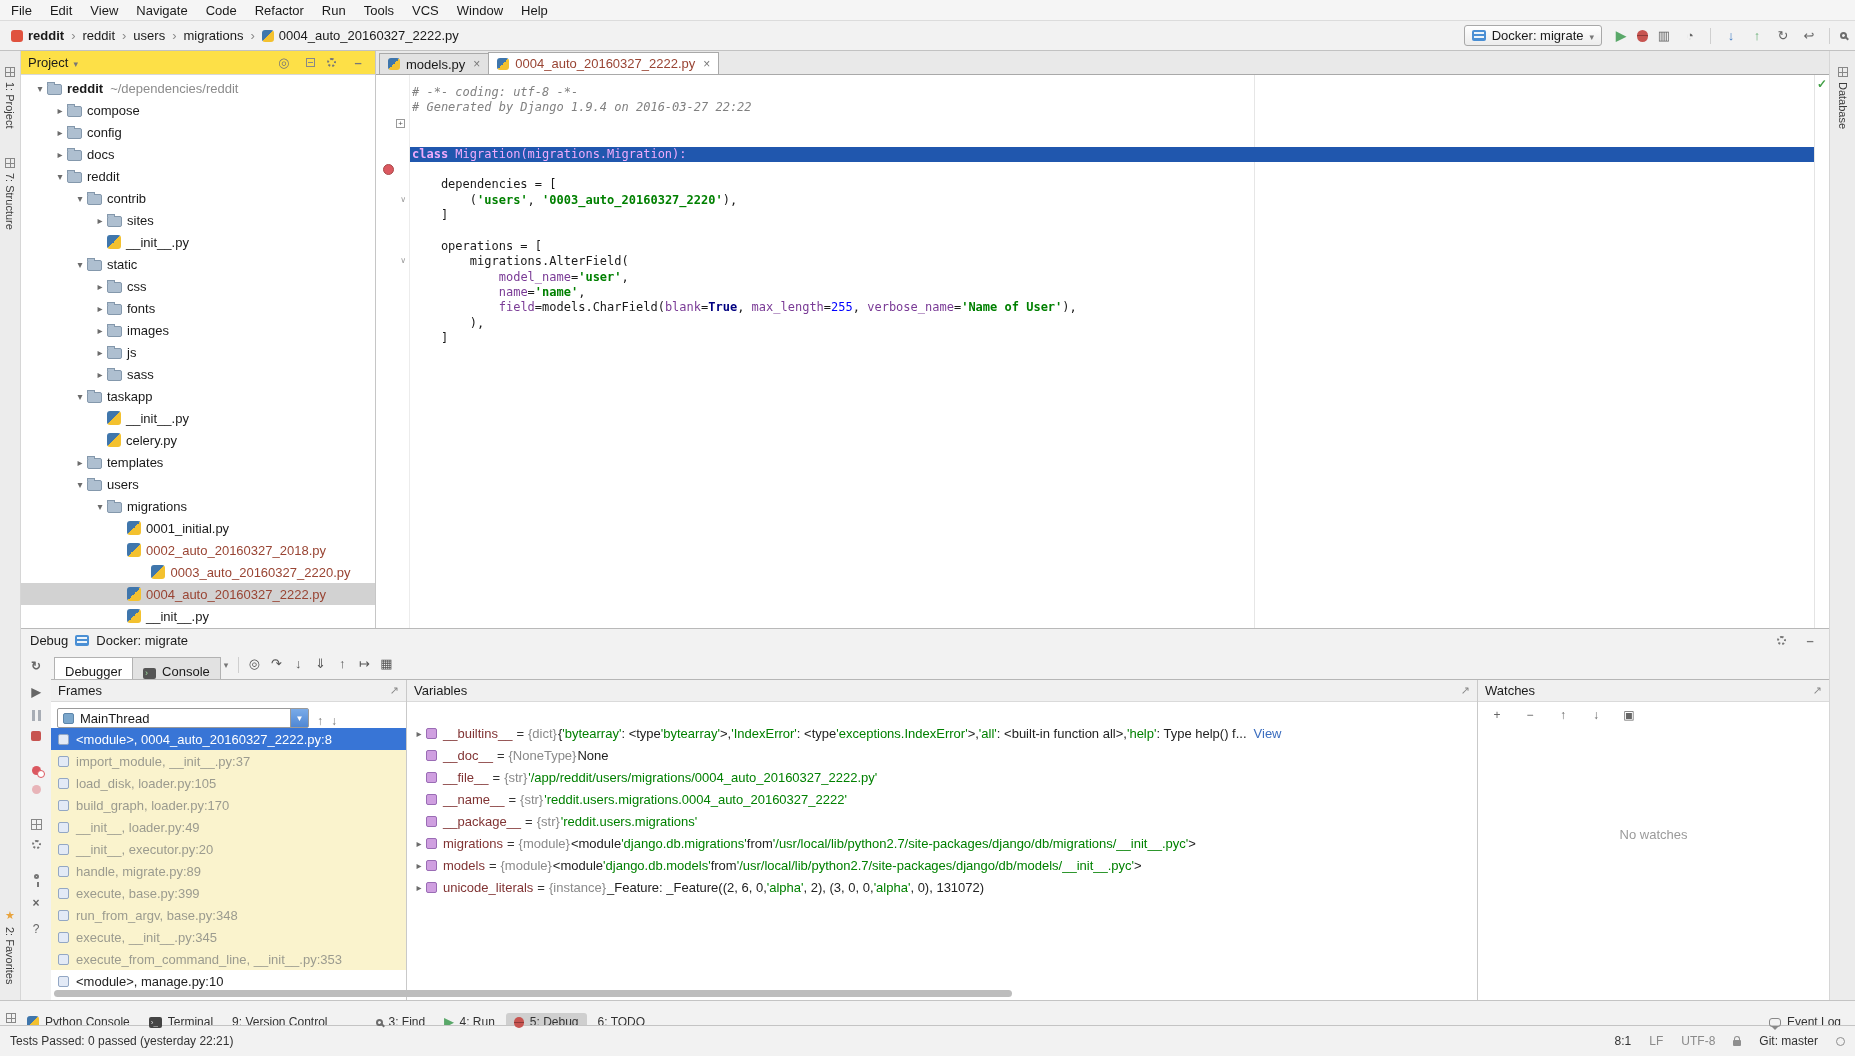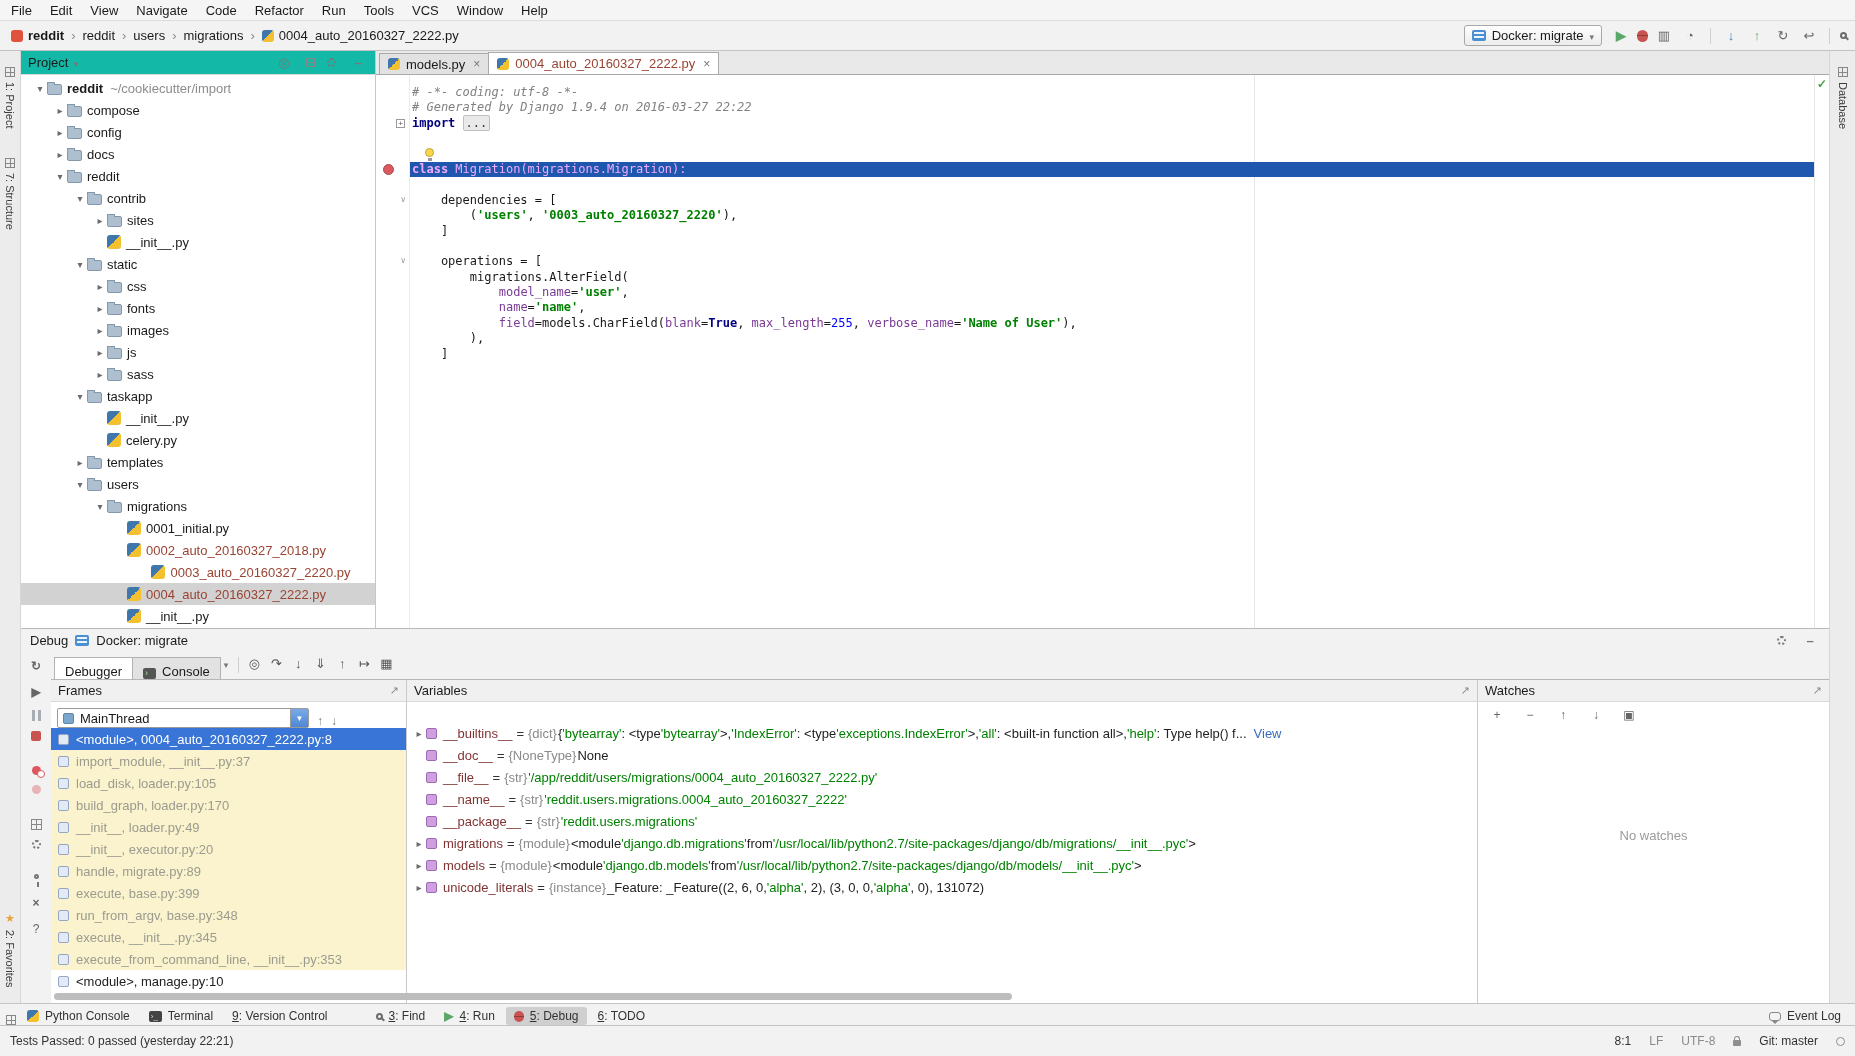--- a/index.html
+++ b/index.html
@@ -31,21 +31,21 @@
 .edge-left{border-right:1px solid #d6d6d6}
 .edge-right{width:26px;border-left:1px solid #d6d6d6}
 .edge-item{display:flex;flex-direction:column;align-items:center;gap:5px}
 .edge-label{writing-mode:vertical-lr}
 .edge-spacer{flex:1}
 .center-col{flex:1;display:flex;flex-direction:column;min-width:0}
 .upper{height:577px;display:flex;min-height:0;flex:none}
 
 
 .project-panel{width:355px;background:#fff;border-right:1px solid #c6c6c6;display:flex;flex-direction:column;flex:none}
-.panel-header{height:24px;background:#14b8a6;border-bottom:1px solid #d8d8d8;display:flex;align-items:center;gap:5px;padding:0 7px;flex:none}
+.panel-header{height:24px;background:#fde047;border-bottom:1px solid #d8d8d8;display:flex;align-items:center;gap:5px;padding:0 7px;flex:none}
 .ph-actions{margin-left:auto;display:flex;align-items:center;gap:12px;color:#777}
 .tree{flex:1;overflow:hidden;padding-top:2px;position:relative}
 .trow{height:22px;display:flex;align-items:center;white-space:nowrap;cursor:default}
 .trow.selected{background:#d2d2d2}
 .texp{width:14px;flex:none;text-align:center;color:#6b6b6b;font-size:10px}
 .tlabel{margin-left:5px}
 .tlabel.bold{font-weight:bold}
 .tlabel.changed{color:var(--changed-file,#994433)}
 .tsuffix{color:#8c8c8c;margin-left:7px}
 
@@ -120,21 +120,21 @@
 .vtype{color:#8a8a8a;margin-right:1px}
 .vseg{color:#222}
 .vseg.s{color:var(--string-green,#008000)}
 .vlink{color:#3b6dbf;margin-left:7px}
 .watches-bar{height:26px;display:flex;align-items:center;gap:13px;padding:0 9px;color:#888;flex:none}
 .wic{font-size:12px}
 .watches-empty{flex:1;display:flex;align-items:center;justify-content:center;padding-bottom:60px;color:#9a9a9a}
 .hscroll{position:absolute;left:3px;bottom:3px;width:958px;height:7px;border-radius:4px;background:#bdbdbd}
 
 
-.twbar{height:22px;background:#f2f2f2;border-top:1px solid #c4c4c4;display:flex;align-items:flex-end;padding:0 6px;gap:3px;font-size:12px;flex:none}
+.twbar{height:22px;background:#f2f2f2;border-top:1px solid #c4c4c4;display:flex;align-items:flex-start;padding:12px 6px;gap:3px;font-size:12px;flex:none}
 .twbtn{display:flex;align-items:center;gap:6px;padding:2px 8px;border-radius:3px;color:#333}
 .twbtn.active{background:#cfcfcf}
 .tw-gap{width:26px}
 .tw-right{margin-left:auto;display:flex;align-items:center}
 .statusbar{height:20px;background:#f2f2f2;border-top:1px solid #c4c4c4;display:flex;align-items:center;padding:15px 10px;font-size:12px;color:#333;flex:none}
 .sb-right{margin-left:auto;display:flex;align-items:center;gap:18px}
 .dim{color:#8a8a8a}
 
 
 .ic{display:inline-block;flex:none}
@@ -276,21 +276,21 @@
                 <span class="aic ic-collapse "></span>
                 <span class="aic ic-gear "></span>
                 <span class="aic g-hide "></span>
               </span>
           </div>
           <div class="tree" id="tree">
               <div class="trow" style="padding-left: 12px;">
                 <span class="texp">▾</span>
                 <span class="ic ic-folder"></span>
                 <span class="tlabel bold">reddit</span>
-                <span class="tsuffix">~/cookiecutter/import</span>
+                <span class="tsuffix">~/dependencies/reddit</span>
               </div>
               <div class="trow" style="padding-left: 32px;">
                 <span class="texp">▸</span>
                 <span class="ic ic-folder"></span>
                 <span class="tlabel">compose</span>
               </div>
               <div class="trow" style="padding-left: 32px;">
                 <span class="texp">▸</span>
                 <span class="ic ic-folder"></span>
                 <span class="tlabel">config</span>
@@ -425,21 +425,20 @@
             <div class="gutter" id="gutter">
                 <span class="fold-plus" style="top: 43.8px;">+</span>
                 <span class="ic-breakpoint" style="top: 89px;"></span>
                 <span class="fold-arrow" style="top: 118.8px;">∨</span>
                 <span class="fold-arrow" style="top: 180.4px;">∨</span>
               </div>
             <div class="code" id="code">
               <div class="mguide"></div>
             <div class="cl"><span class="tok-com"># -*- coding: utf-8 -*-</span></div>
                 <div class="cl"><span class="tok-com"># Generated by Django 1.9.4 on 2016-03-27 22:22</span></div>
-                <div class="cl"><span class="tok-kw">import </span><span class="tok-fold">...</span></div>
                 <div class="cl"></div>
                 <div class="cl"></div>
                 <span class="bulb" style="top: 72.6px;"></span>
                 <div class="cl hl"><span class="tok-kw">class </span><span class="tok-pl">Migration(migrations.Migration):</span></div>
                 <div class="cl"></div>
                 <div class="cl"><span class="tok-pl">    dependencies = [</span></div>
                 <div class="cl"><span class="tok-pl">        (</span><span class="tok-str">'users'</span><span class="tok-pl">, </span><span class="tok-str">'0003_auto_20160327_2220'</span><span class="tok-pl">),</span></div>
                 <div class="cl"><span class="tok-pl">    ]</span></div>
                 <div class="cl"></div>
                 <div class="cl"><span class="tok-pl">    operations = [</span></div>

